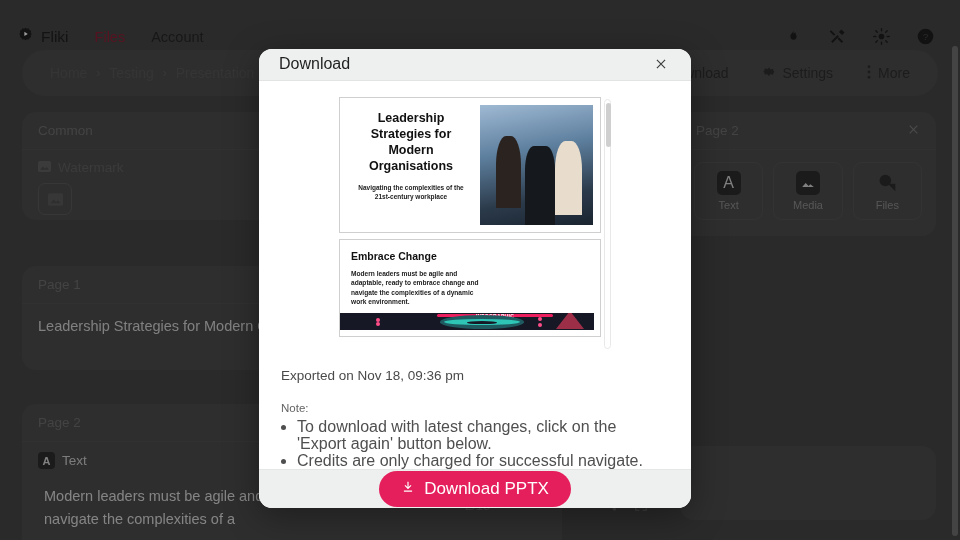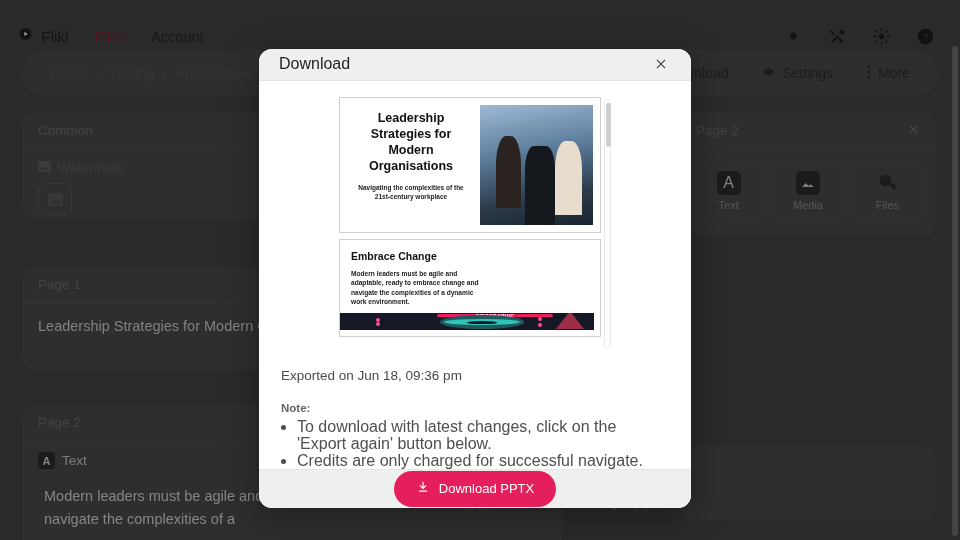--- a/index.html
+++ b/index.html
@@ -154,32 +154,32 @@
   .s2-title { font-size: 10.5px; font-weight: bold; color: #111; }
   .s2-body { margin-top: 7px; font-size: 6.6px; font-weight: bold; color: #222; line-height: 9.5px; }
   .s2-img { flex: 1; margin: 6px 6px 6px 0; background: #171826; position: relative; overflow: hidden; }
   .s2-badge { position:absolute; left:38%; top:8%; width:46%; height:15%; background:#ec1e5e; border-radius:9px; color:#fff; font-size:5px; font-weight:bold; display:flex; align-items:center; justify-content:center; letter-spacing:.3px; }
   .s2-circ { position:absolute; left:41%; top:38%; width:30%; height:34%; border-radius:50%; background:#2ec4b6; box-shadow:0 0 0 4px #1e5a5f; }
   .s2-circ::after { content:""; position:absolute; left:30%; top:22%; width:40%; height:56%; background:#171826; border-radius:50% 50% 40% 40%; }
   .s2-tri { position:absolute; right:4%; bottom:4%; width:0; height:0; border-left:14px solid transparent; border-right:14px solid transparent; border-bottom:18px solid #b5324f; opacity:.85; }
   .s2-d { position:absolute; width:4px; height:4px; border-radius:50%; background:#ff4d88; }
 
   .exported { margin: 16px 0 0; font-size: 13.5px; color: #4a4a4a; }
-  .note-lbl { margin-top: 19px; font-size: 11.5px; color: #636363; font-weight: bold; }
+  .note-lbl { margin-top: 19px; font-size: 11.5px; color: #636363; }
   .note-list { margin: 4px 0 0 16px; }
   .note-list li { font-size: 16px; color: #4f4f4f; line-height: 17px; }
 
   .modal-foot {
     height: 60px; background: #eef0ef; border-top: 1px solid #e5e7e6;
     display: flex; align-items: center; justify-content: center;
   }
   .dl-btn {
     background: #e51f5c; color: #fff; border: none;
     height: 36px; padding: 3px 22px; border-radius: 18px;
-    font-size: 13px; display: flex; align-items: center; gap: 9px;
+    font-size: 17px; display: flex; align-items: center; gap: 9px;
     font-family: "Liberation Sans", sans-serif;
   }
 </style>
 </head>
 <body>
 
 <div id="app">
 
   <div class="topbar">
     <div class="brand">
@@ -456,21 +456,21 @@
           <div class="s2-d" style="left:14%;top:52%"></div>
           <div class="s2-d" style="left:78%;top:26%"></div>
           <div class="s2-d" style="left:78%;top:62%"></div>
         </div>
       </div>
       <div class="preview-scrollbar">
         <div class="preview-thumb"></div>
       </div>
     </div>
 
-    <div class="exported">Exported on Jun 18, 09:36 pm</div>
+    <div class="exported">Exported on Nov 18, 09:36 pm</div>
     <div class="note-lbl">Note:</div>
     <ul class="note-list">
       <li>To download with latest changes, click on the 'Export again' button below.</li>
       <li>Credits are only charged for successful navigate.</li>
     </ul>
   </div>
 
   <div class="modal-foot">
     <button class="dl-btn">
       <span>

